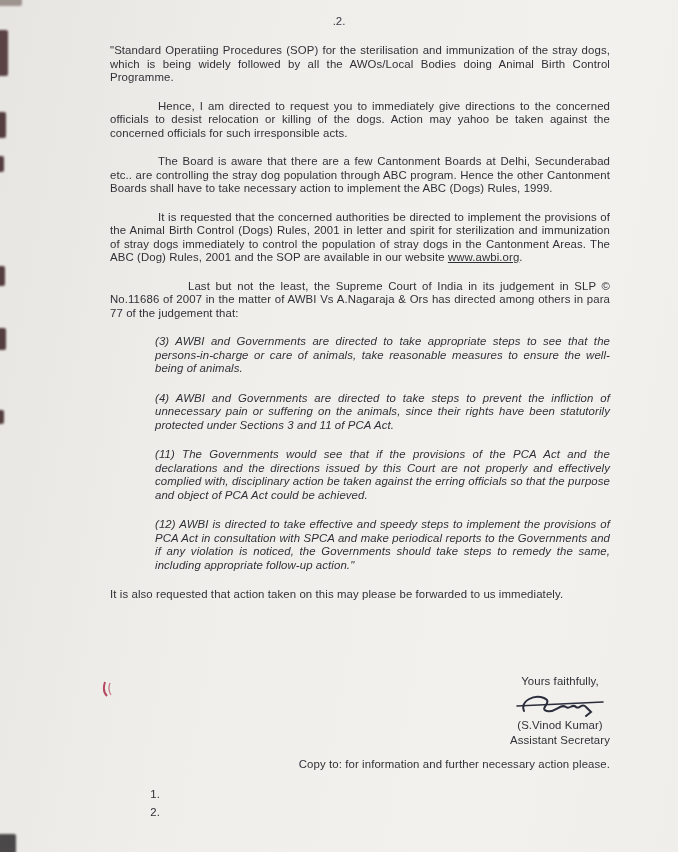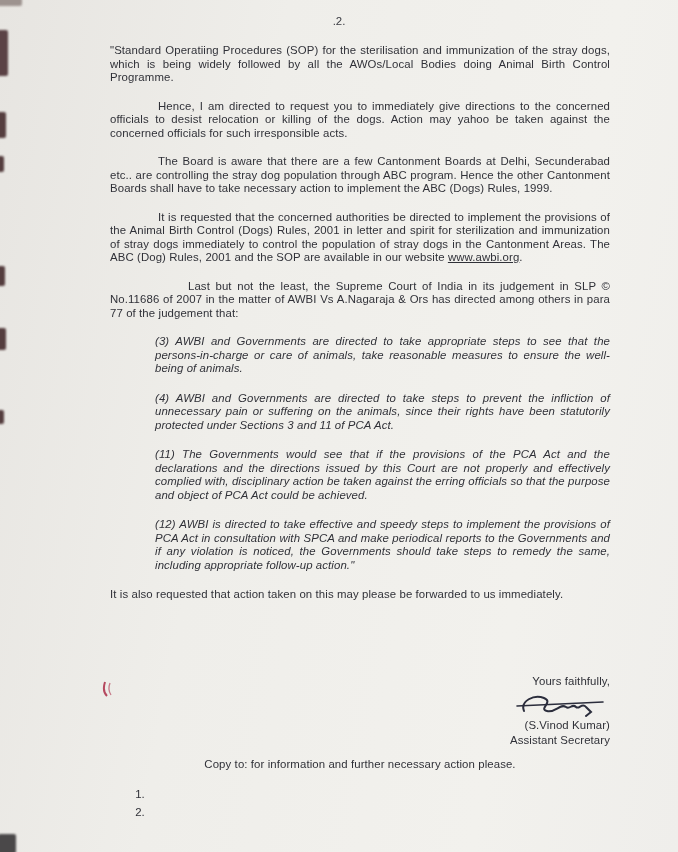--- a/index.html
+++ b/index.html
@@ -46,33 +46,33 @@
   }
   .weblink {
     color: inherit;
     text-decoration: underline;
     cursor: pointer;
   }
   .signoff {
     position: absolute;
     top: 630px;
     right: 0;
-    text-align: right;
+    text-align: center;
     line-height: 15px;
   }
   .signature {
     display: block;
     margin: 2px 4px 1px auto;
   }
   .copy-section {
     position: absolute;
     top: 714px;
     left: 0;
     width: 500px;
-    text-align: center;
+    text-align: right;
   }
   .copy-heading { margin: 0 0 22px 0; }
   .copy-item {
     display: flex;
     margin-bottom: 3px;
     line-height: 15.5px;
   }
   .copy-item .num {
     width: 40px;
     padding-left: 10px;

